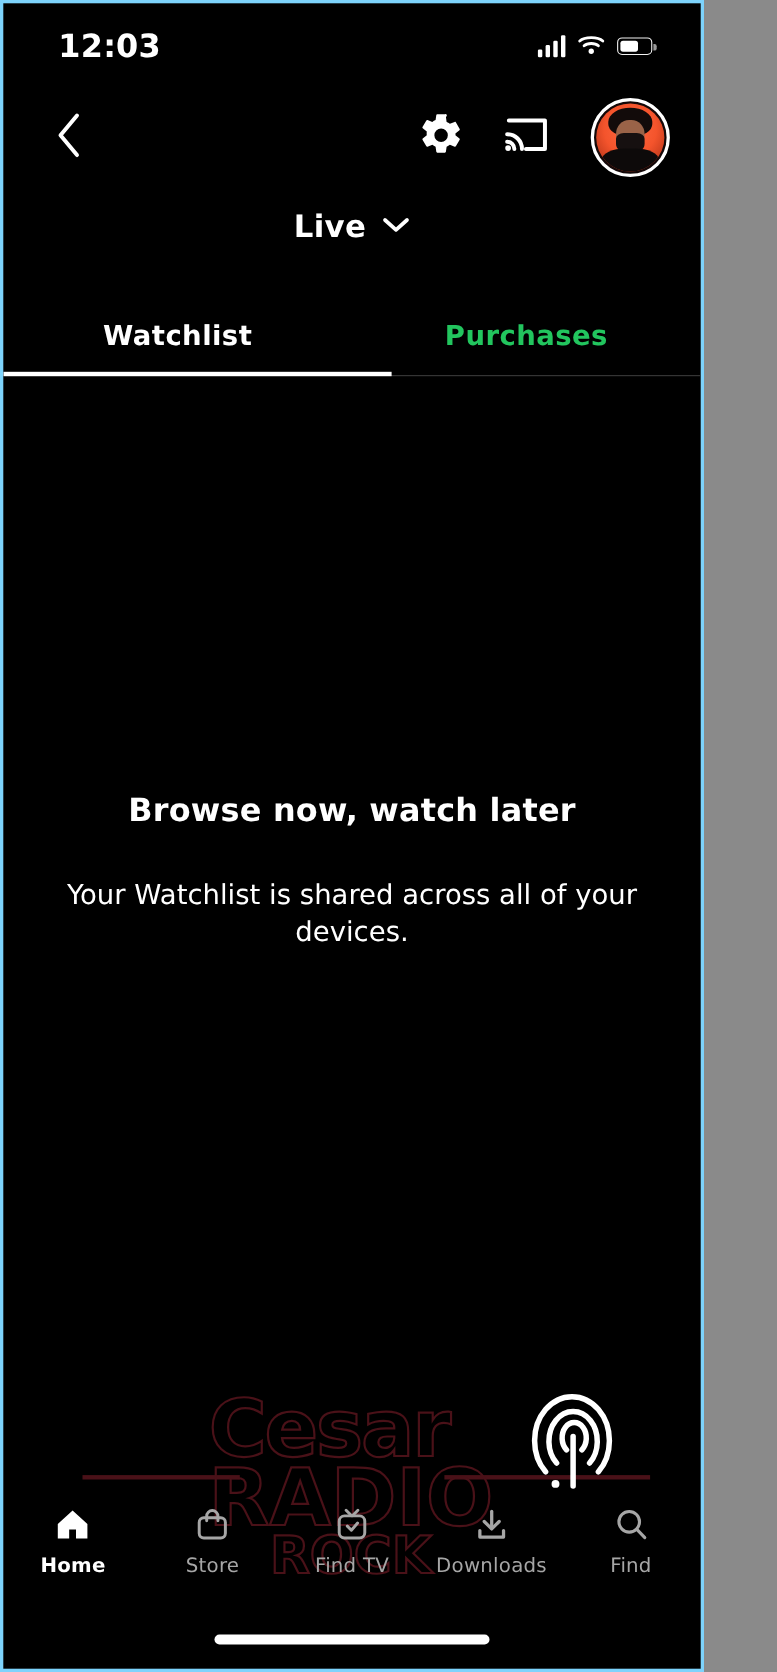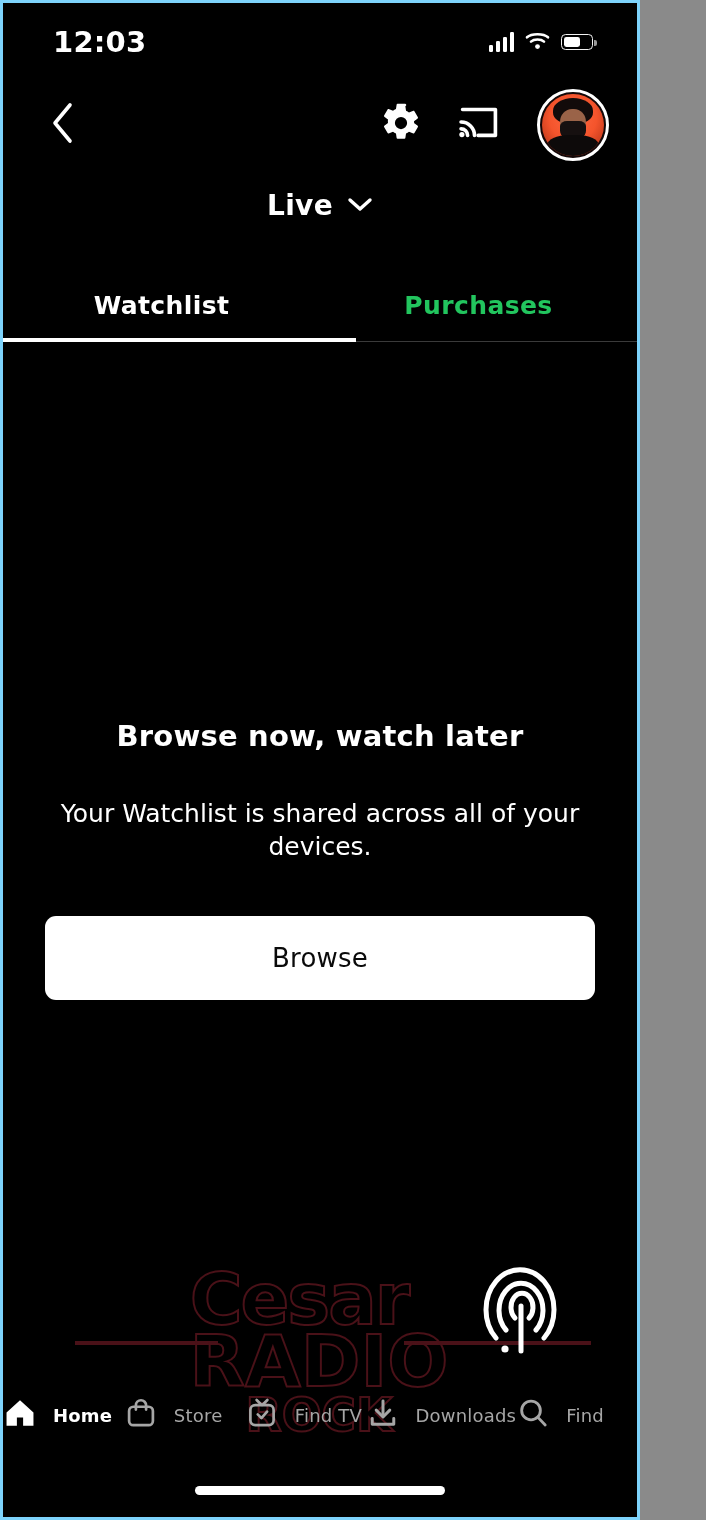--- a/index.html
+++ b/index.html
@@ -324,24 +324,24 @@
   .tabbar {
     position: absolute;
     left: 0; right: 0;
     bottom: 56px;
     height: 96px;
     display: flex;
   }
   .tabbar-item {
     flex: 1;
     display: flex;
-    flex-direction: row;
+    flex-direction: column;
     align-items: center;
     justify-content: flex-start;
-    gap: 16px;
+    gap: 6px;
     padding-top: 4px;
     cursor: pointer;
   }
   .tabbar-label {
     font-size: 18px;
     letter-spacing: 0.2px;
   }
   .tabbar-item.active .tabbar-label { color: #ffffff; font-weight: 700; }
   .tabbar-item.inactive .tabbar-label { color: #a6a6a6; font-weight: 400; }
 
@@ -437,21 +437,20 @@
     <div class="tab inactive">
       <span>Purchases</span>
     </div>
   </div>
   <div class="tab-rule"></div>
   <div class="tab-underline"></div>
 
   <div class="empty-state">
     <div class="empty-title">Browse now, watch later</div>
     <div class="empty-sub">Your Watchlist is shared across all of your devices.</div>
-    <button class="browse-btn">Browse</button>
   </div>
 
   <div class="watermark">
     <div class="wm-rule-left"></div>
     <div class="wm-rule-right"></div>
     <div class="wm-text">
       <span class="wm-l1">Cesar</span>
       <span class="wm-l2">RADIO</span>
       <span class="wm-l3">ROCK</span>
     </div>

